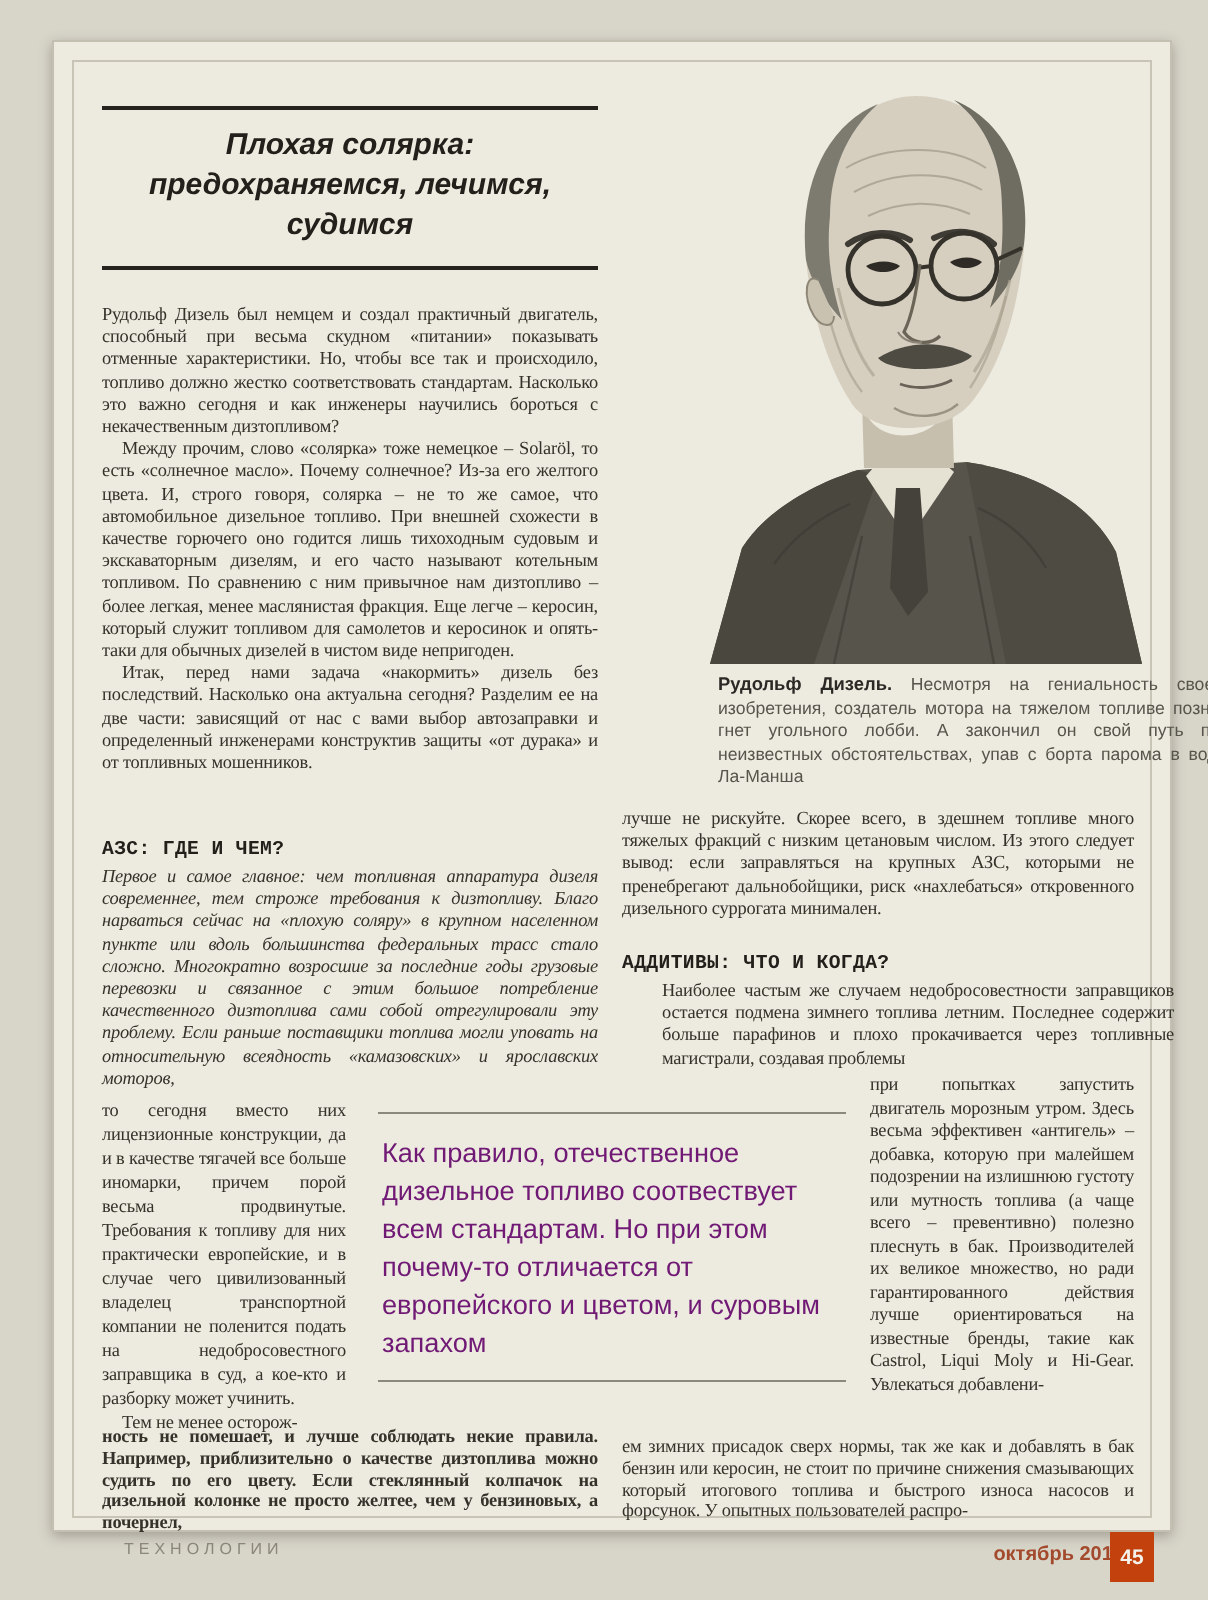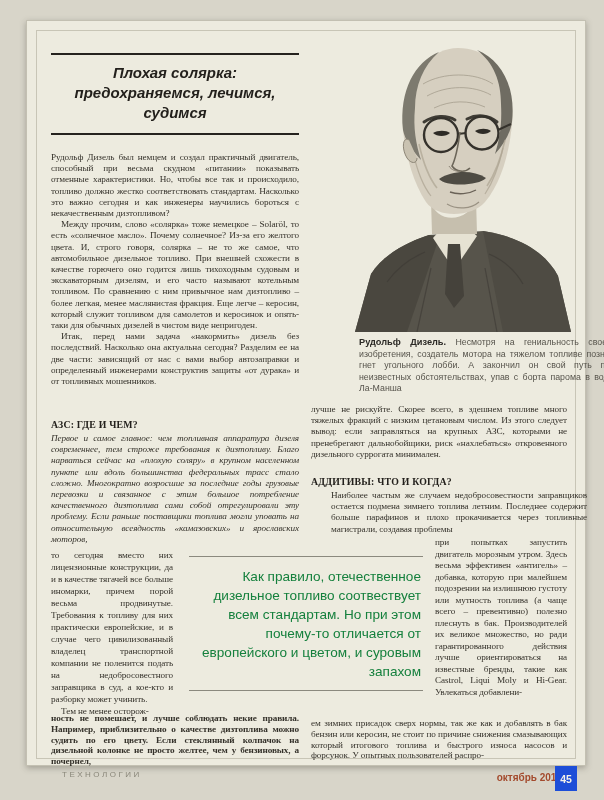--- a/index.html
+++ b/index.html
@@ -15,21 +15,21 @@
   .title{position:absolute;left:24px;top:42px;width:248px;text-align:center;
          font-family:"Liberation Sans",sans-serif;font-style:italic;font-weight:bold;
          font-size:15px;line-height:20px;color:#23201c;}
 
   .body-text{font-size:9.2px;line-height:11.2px;color:#35322b;text-align:justify;
              letter-spacing:-0.1px;hyphens:auto;}
   .body-text p{margin:0;}
   .body-text p.ind{text-indent:10px;}
 
   .intro{position:absolute;left:24px;top:131px;width:248px;}
-  .sec-head{position:absolute;font-family:Liberation Serif, serif;font-weight:bold;
+  .sec-head{position:absolute;font-family:Liberation Mono, monospace;font-weight:bold;
             font-size:9.8px;color:#23201c;letter-spacing:.2px;}
   .h1{left:24px;top:398px;}
   .p4wide{position:absolute;left:24px;top:412px;width:248px;font-style:italic;}
   .p4narrow{position:absolute;left:24px;top:528px;width:122px;line-height:12px;}
   .p5tail{position:absolute;left:24px;top:692px;width:248px;line-height:10.8px;font-weight:bold;}
 
   .portrait{position:absolute;left:300px;top:11px;width:252px;height:300px;}
   .caption{position:absolute;left:284px;top:316px;width:256px;
            font-family:"Liberation Sans",sans-serif;font-size:8.8px;line-height:11.5px;
            color:#57544c;text-align:justify;margin-left:48px;}
@@ -37,29 +37,29 @@
   .p6{position:absolute;left:284px;top:383px;width:256px;}
   .h2{left:284px;top:455px;}
   .p7wide{position:absolute;left:284px;top:469px;width:256px;margin-left:20px;}
   .p7narrow{position:absolute;left:408px;top:516px;width:132px;line-height:11.5px;}
   .p7tail{position:absolute;left:284px;top:697px;width:256px;line-height:10.8px;}
 
   .quote{position:absolute;left:162px;top:535px;width:234px;height:133px;
          border-top:1px solid #8b897e;border-bottom:1px solid #8b897e;
          background:#edebdf;display:flex;align-items:center;justify-content:center;}
   .quote-text{font-family:"Liberation Sans",sans-serif;font-size:13.6px;line-height:19px;
-              color:#15803d;text-align:right;padding:4px 2px;}
+              color:#701a75;text-align:left;padding:4px 2px;}
 
   .footer-section{position:absolute;left:62px;top:770px;
                   font-family:"Liberation Sans",sans-serif;font-size:8px;letter-spacing:2.5px;
                   color:#8a877a;text-transform:uppercase;}
   .footer-issue{position:absolute;right:62px;top:772px;
                 font-family:Liberation Sans, sans-serif;font-size:10px;font-weight:bold;
                 color:#a34a2d;}
-  .page-num{position:absolute;left:555px;top:766px;width:22px;height:25px;background:#1d4ed8;
+  .page-num{position:absolute;left:555px;top:766px;width:22px;height:25px;background:#c2410c;
             display:flex;align-items:center;justify-content:center;
             font-family:"Liberation Sans",sans-serif;font-size:10.5px;font-weight:bold;color:#f4f2ea;}
 </style>
 </head>
 <body>
 
 <div class="stage">
   <div class="page">
     <div class="frame"></div>
 

